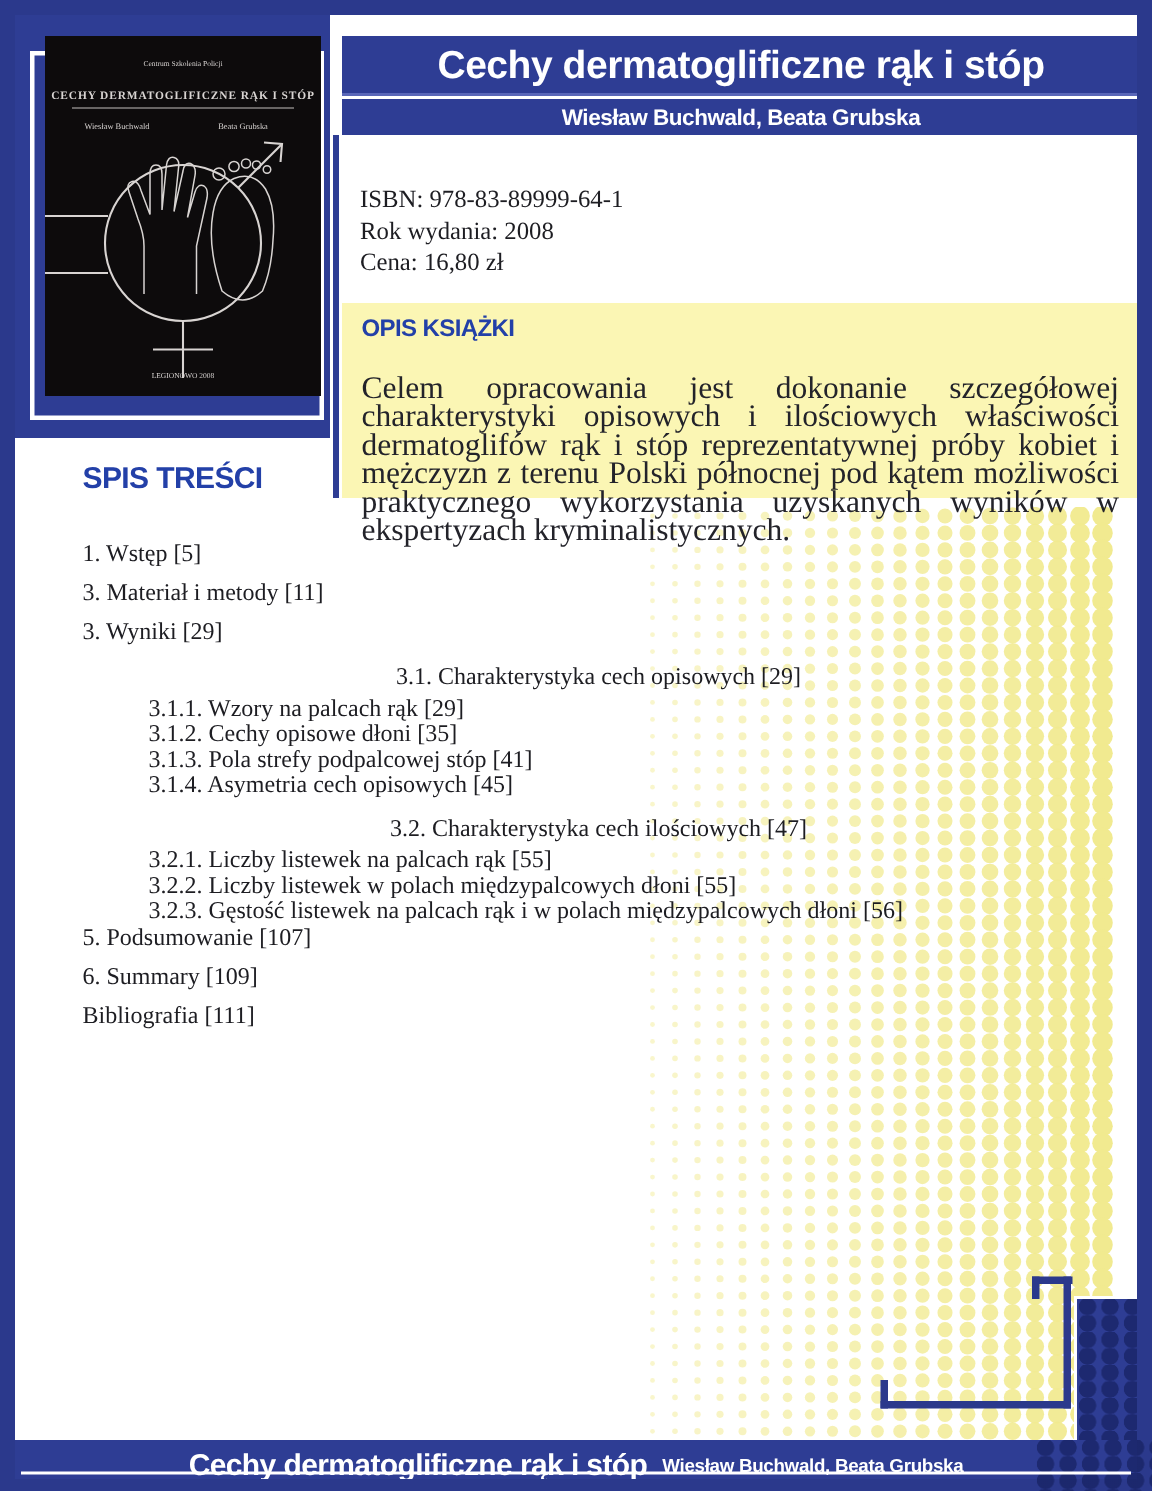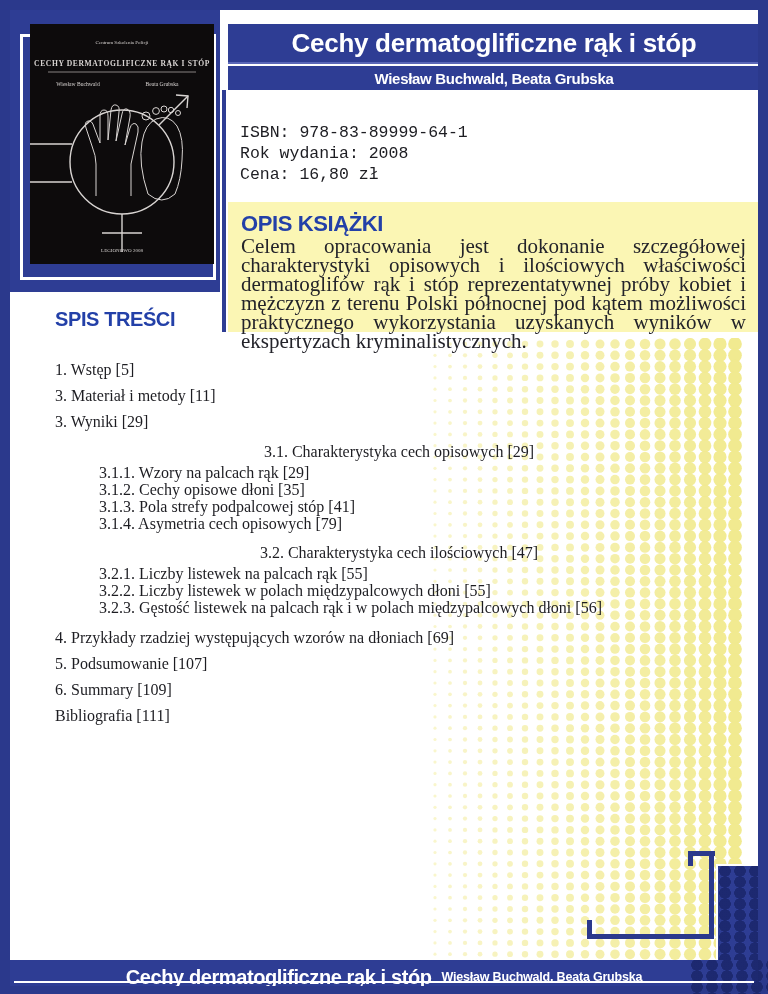--- a/index.html
+++ b/index.html
@@ -12,26 +12,26 @@
   .bar{background:#2E3D94;color:#fff;font-family:"Liberation Sans", sans-serif;
        font-weight:bold;display:flex;align-items:center;justify-content:center;
        letter-spacing:-0.3px;z-index:3;}
   #title-bar{left:228px;top:24px;width:532px;height:38px;font-size:26px;border-bottom:2px solid #5a67b8;}
   #author-bar{left:228px;top:66px;width:532px;height:24px;font-size:15px;}
   
   #cover-panel{left:0;top:0;width:220px;height:292px;background:#2E3D94;z-index:2;}
   #cover-frame{left:20px;top:34px;width:190px;height:240px;border:3px solid #fff;z-index:3;}
   #book-cover{left:30px;top:24px;width:184px;height:240px;background:#0d0b0c;z-index:4;}
   
-  #meta-block{left:240px;top:122px;width:400px;font-size:16.5px;line-height:21px;color:#1d1d22;z-index:3;font-family:Liberation Mono, monospace;}
+  #meta-block{left:240px;top:122px;width:400px;font-size:16.5px;line-height:21px;color:#1d1d22;z-index:3;}
   
   #desc-box{left:228px;top:202px;width:532px;height:130px;background:#FBF6B4;z-index:3;}
   .blue-heading{font-family:"Liberation Sans", sans-serif;font-weight:bold;color:#2340A8;
                 letter-spacing:-0.4px;}
-  #desc-heading{margin:9px 0 0 13px;font-size:22px;}
+  #desc-heading{margin:9px 0 20px 13px;font-size:16px;}
   #desc-text{margin:0 14px 0 13px;font-size:21px;line-height:19px;text-align:justify;color:#23232a;}
   
   #toc-heading{left:55px;top:308px;font-size:20px;z-index:3;}
   #toc{left:55px;top:360px;width:660px;z-index:3;font-size:16px;color:#1d1d22;}
   #toc .lvl0{line-height:19px;margin:0 0 7px 0;}
   #toc .lvl1{line-height:19px;margin:11px 0 3px 28px;text-align:center;}
   #toc .lvl2{line-height:17px;margin:0 0 0 44px;}
   #toc .lvl0.gap{margin-top:12px;}
   
   #dots{left:428px;top:338px;z-index:1;}
@@ -1279,26 +1279,25 @@
 
   <div id="toc-heading" class="abs blue-heading">SPIS TREŚCI</div>
   <div id="toc" class="abs">
       <div class="lvl0">1. Wstęp [5]</div>
       <div class="lvl0">3. Materiał i metody [11]</div>
       <div class="lvl0">3. Wyniki [29]</div>
       <div class="lvl1">3.1. Charakterystyka cech opisowych [29]</div>
       <div class="lvl2">3.1.1. Wzory na palcach rąk [29]</div>
       <div class="lvl2">3.1.2. Cechy opisowe dłoni [35]</div>
       <div class="lvl2">3.1.3. Pola strefy podpalcowej stóp [41]</div>
-      <div class="lvl2">3.1.4. Asymetria cech opisowych [79]</div>
+      <div class="lvl2">3.1.4. Asymetria cech opisowych [45]</div>
       <div class="lvl1">3.2. Charakterystyka cech ilościowych [47]</div>
       <div class="lvl2">3.2.1. Liczby listewek na palcach rąk [55]</div>
       <div class="lvl2">3.2.2. Liczby listewek w polach międzypalcowych dłoni [55]</div>
       <div class="lvl2">3.2.3. Gęstość listewek na palcach rąk i w polach międzypalcowych dłoni [56]</div>
-      <div class="lvl0 gap">4. Przykłady rzadziej występujących wzorów na dłoniach [69]</div>
       <div class="lvl0">5. Podsumowanie [107]</div>
       <div class="lvl0">6. Summary [109]</div>
       <div class="lvl0">Bibliografia [111]</div>
     </div>
 
   <div class="abs brk" style="left:688px;top:851px;width:27px;height:5px;"></div>
   <div class="abs brk" style="left:688px;top:851px;width:5px;height:15px;"></div>
   <div class="abs brk" style="left:709px;top:851px;width:5px;height:88px;"></div>
   <div class="abs brk" style="left:587px;top:934px;width:127px;height:5px;"></div>
   <div class="abs brk" style="left:587px;top:920px;width:5px;height:19px;"></div>

